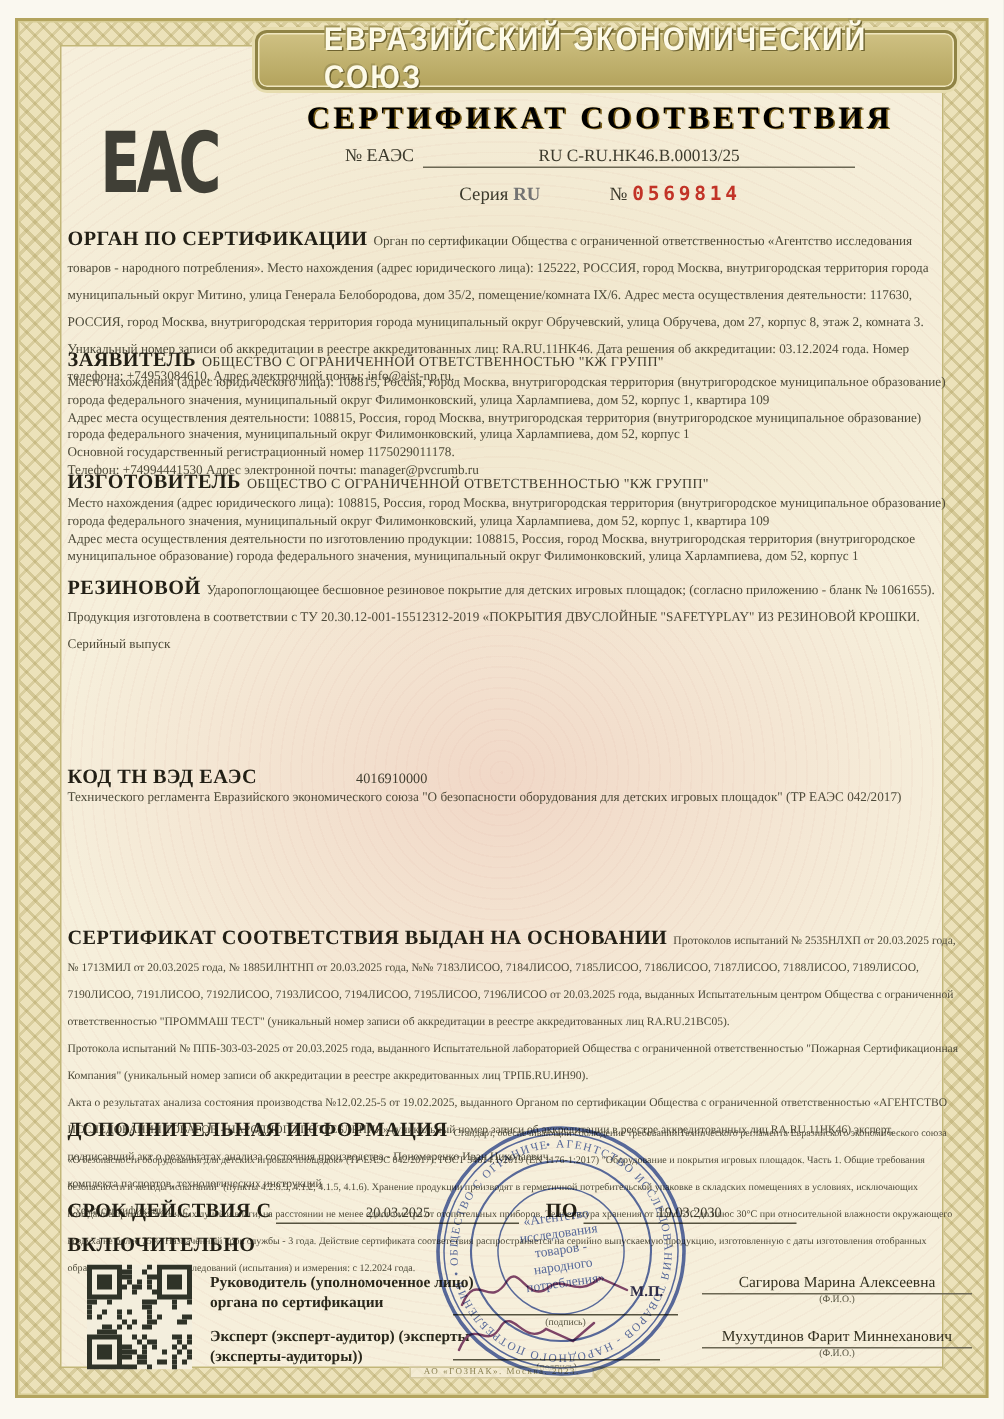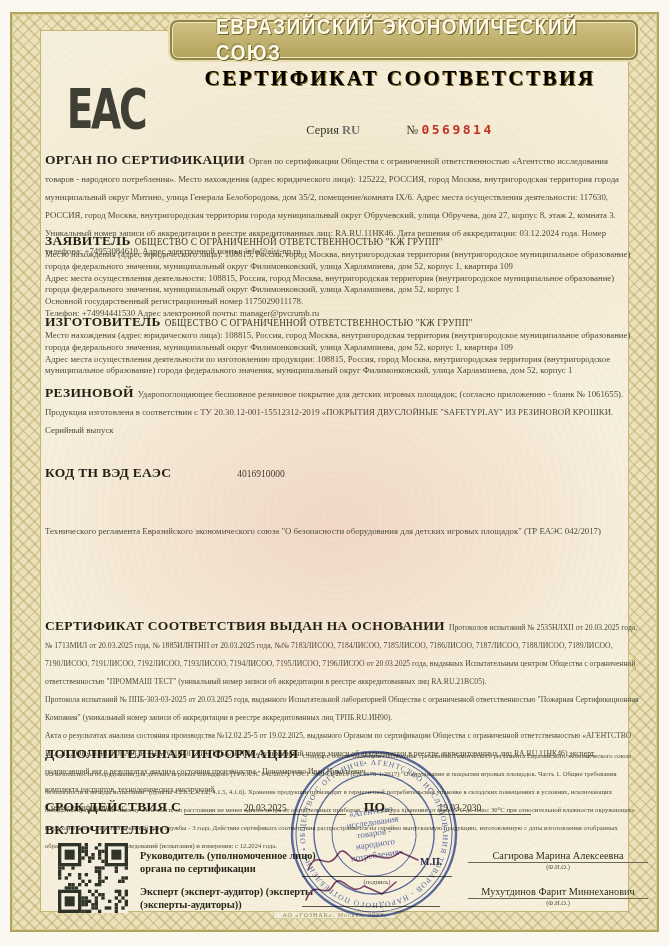--- a/index.html
+++ b/index.html
@@ -77,20 +77,23 @@
   <div class="inner"></div>
 
   <div class="banner">
     <span>ЕВРАЗИЙСКИЙ ЭКОНОМИЧЕСКИЙ СОЮЗ</span>
   </div>
 
   <div class="eac">ЕАС</div>
 
   <div class="title">СЕРТИФИКАТ СООТВЕТСТВИЯ</div>
 
+  <div class="numrow">
+    <span class="lbl">№ ЕАЭС</span><span class="val">RU C-RU.HK46.B.00013/25</span>
+  </div>
 
   <div class="serrow">
     <span>Серия</span>
     <span class="red">RU</span>
     <span class="gap"></span>
     <span>№</span>
     <span class="blankno">0569814</span>
   </div>
 
   <div class="sec" style="top:150px;">
@@ -113,21 +116,21 @@
     <div class="t pre">Место нахождения (адрес юридического лица): 108815, Россия, город Москва, внутригородская территория (внутригородское муниципальное образование) города федерального значения, муниципальный округ Филимонковский, улица Харлампиева, дом 52, корпус 1, квартира 109
 Адрес места осуществления деятельности по изготовлению продукции: 108815, Россия, город Москва, внутригородская территория (внутригородское муниципальное образование) города федерального значения, муниципальный округ Филимонковский, улица Харлампиева, дом 52, корпус 1</div>
   </div>
 
   <div class="sec" style="top:383px;">
     <span class="h">РЕЗИНОВОЙ</span>
     <span class="t pre">Ударопоглощающее бесшовное резиновое покрытие для детских игровых площадок; (согласно приложению - бланк № 1061655). Продукция изготовлена в соответствии с ТУ 20.30.12-001-15512312-2019 «ПОКРЫТИЯ ДВУСЛОЙНЫЕ "SAFETYPLAY" ИЗ РЕЗИНОВОЙ КРОШКИ.
 Серийный выпуск</span>
   </div>
 
-  <div class="sec" style="top:463px;">
+  <div class="sec" style="top:509px;">
     <span class="h">КОД ТН ВЭД ЕАЭС</span>
     <span class="codeval">4016910000</span>
   </div>
 
   <div class="sec" style="top:514px;">
     <div class="t" style="margin-top:12px;">Технического регламента Евразийского экономического союза "О безопасности оборудования для детских игровых площадок" (ТР ЕАЭС 042/2017)</div>
   </div>
 
   <div class="sec" style="top:616px;">
     <span class="h">СЕРТИФИКАТ СООТВЕТСТВИЯ  ВЫДАН НА ОСНОВАНИИ</span>

